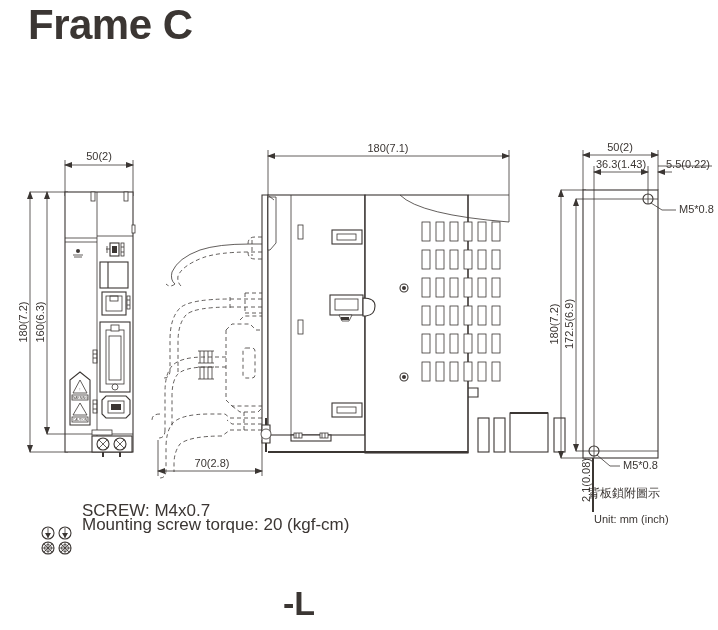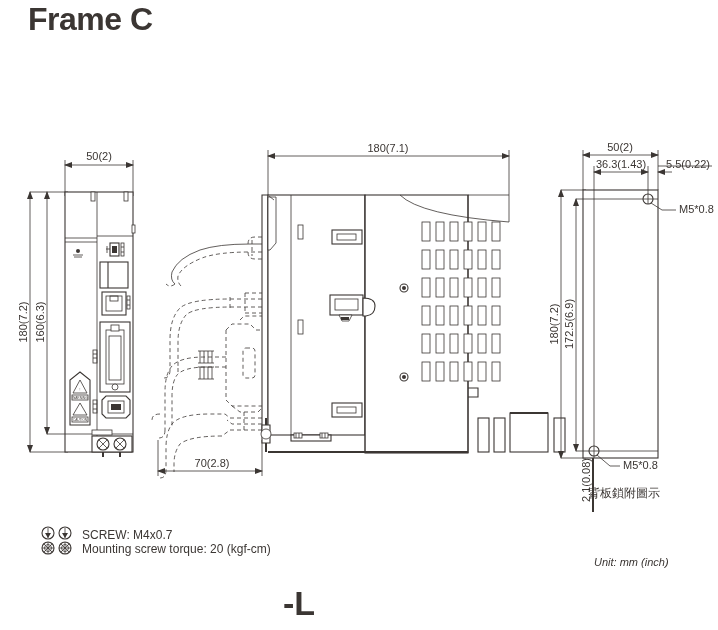--- a/index.html
+++ b/index.html
@@ -6,36 +6,36 @@
   html,body{margin:0;padding:0;background:#ffffff;}
   body{
     font-family:"Liberation Sans","DejaVu Sans",sans-serif;
     color:#3b3633;
     width:718px;height:630px;
     position:relative;overflow:hidden;
   }
   #sheet{position:absolute;left:0;top:0;width:718px;height:630px;}
   .title{
     position:absolute;left:28px;top:2px;
-    font-size:32px;font-weight:bold;letter-spacing:-0.5px;
+    font-size:42px;font-weight:bold;letter-spacing:-0.5px;
     color:#3b3633;line-height:1.1;
   }
   .model-label{
     position:absolute;left:283px;top:584px;
     font-size:34px;font-weight:bold;color:#3b3633;
     letter-spacing:0px;
   }
   .note-block{
-    position:absolute;left:82px;top:528px;
-    font-size:12px;line-height:14px;color:#3b3633;
+    position:absolute;left:82px;top:504px;
+    font-size:17px;line-height:14px;color:#3b3633;
     white-space:nowrap;
   }
   .unit-note{
-    position:absolute;left:594px;top:556px;
-    font-size:11px;color:#3b3633;white-space:nowrap;font-style:italic;
+    position:absolute;left:594px;top:513px;
+    font-size:11px;color:#3b3633;white-space:nowrap;
   }
   svg{position:absolute;left:0;top:0;}
   text{font-family:"Liberation Sans","DejaVu Sans",sans-serif;fill:#3b3633;}
   .dimtxt{font-size:11px;}
   .cjk{font-size:12px;font-family:"DejaVu Sans",sans-serif;}
   .ln{stroke:#3b3633;fill:none;}
   .thin{stroke-width:0.8;}
   .med{stroke-width:1.1;}
   .thick{stroke-width:2;}
   .dash{stroke-dasharray:4 3;}

